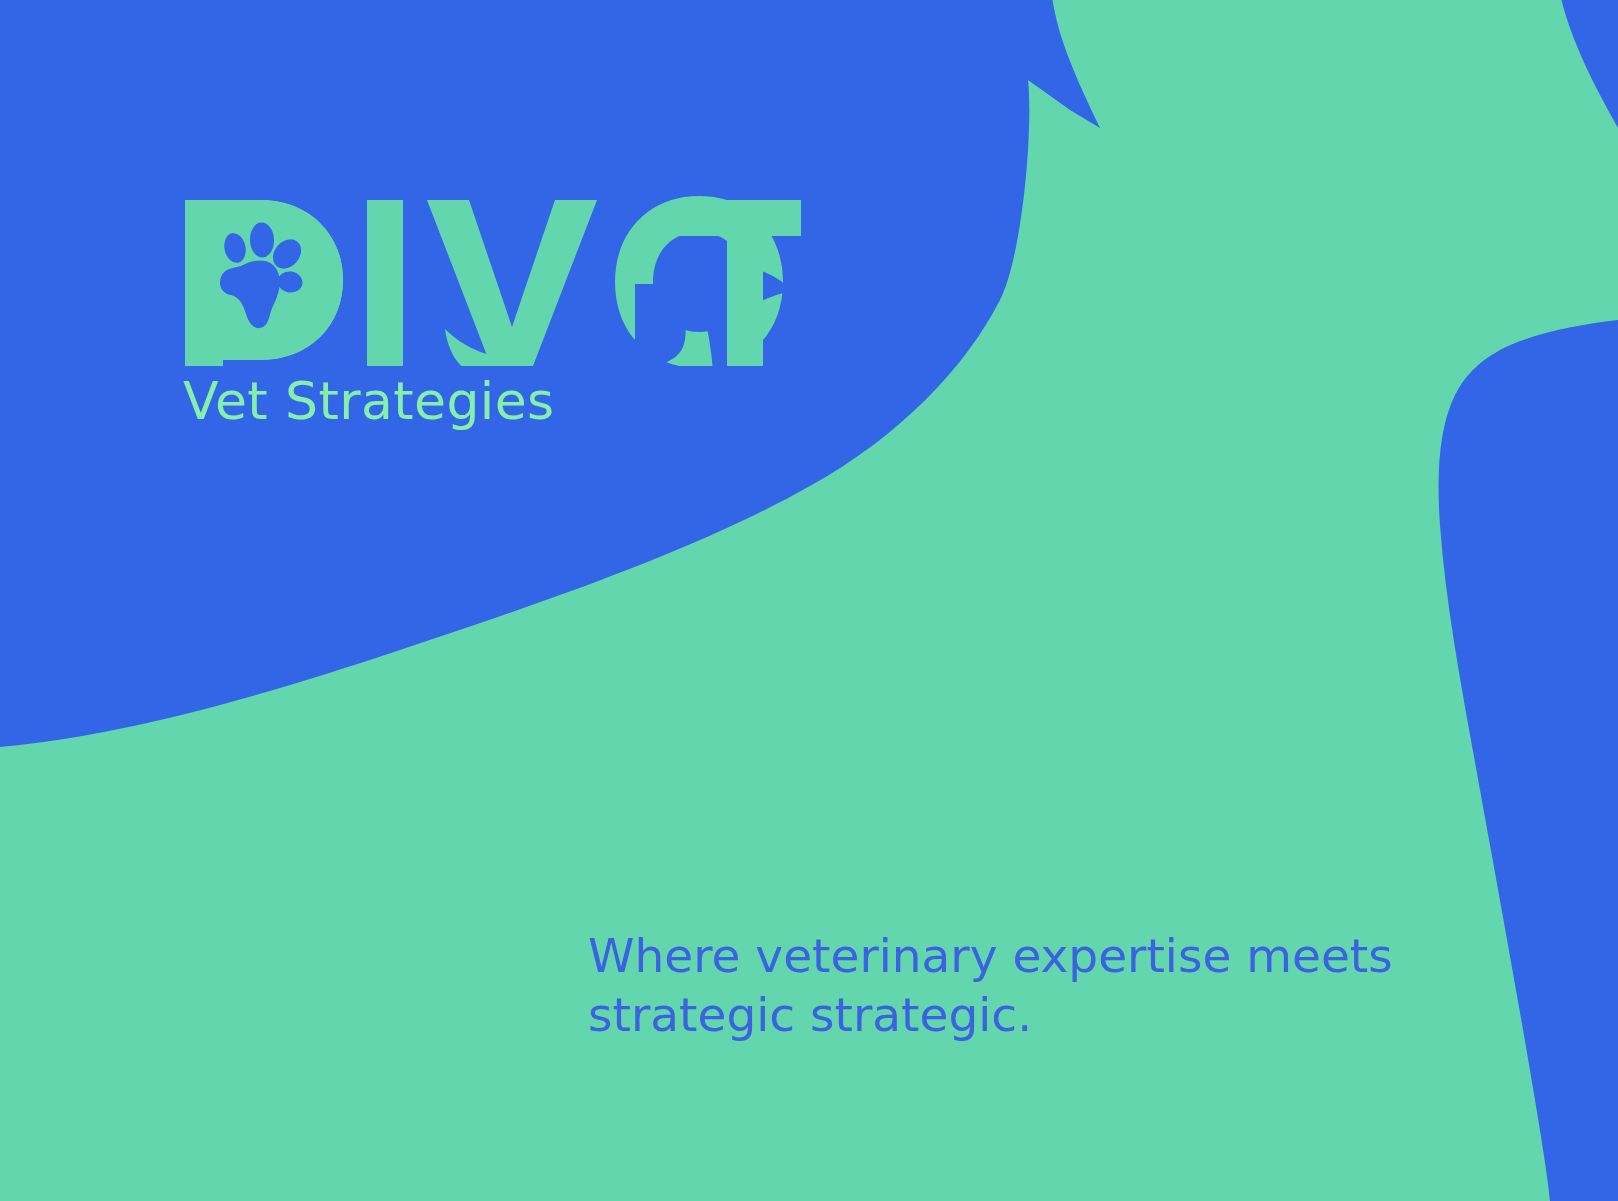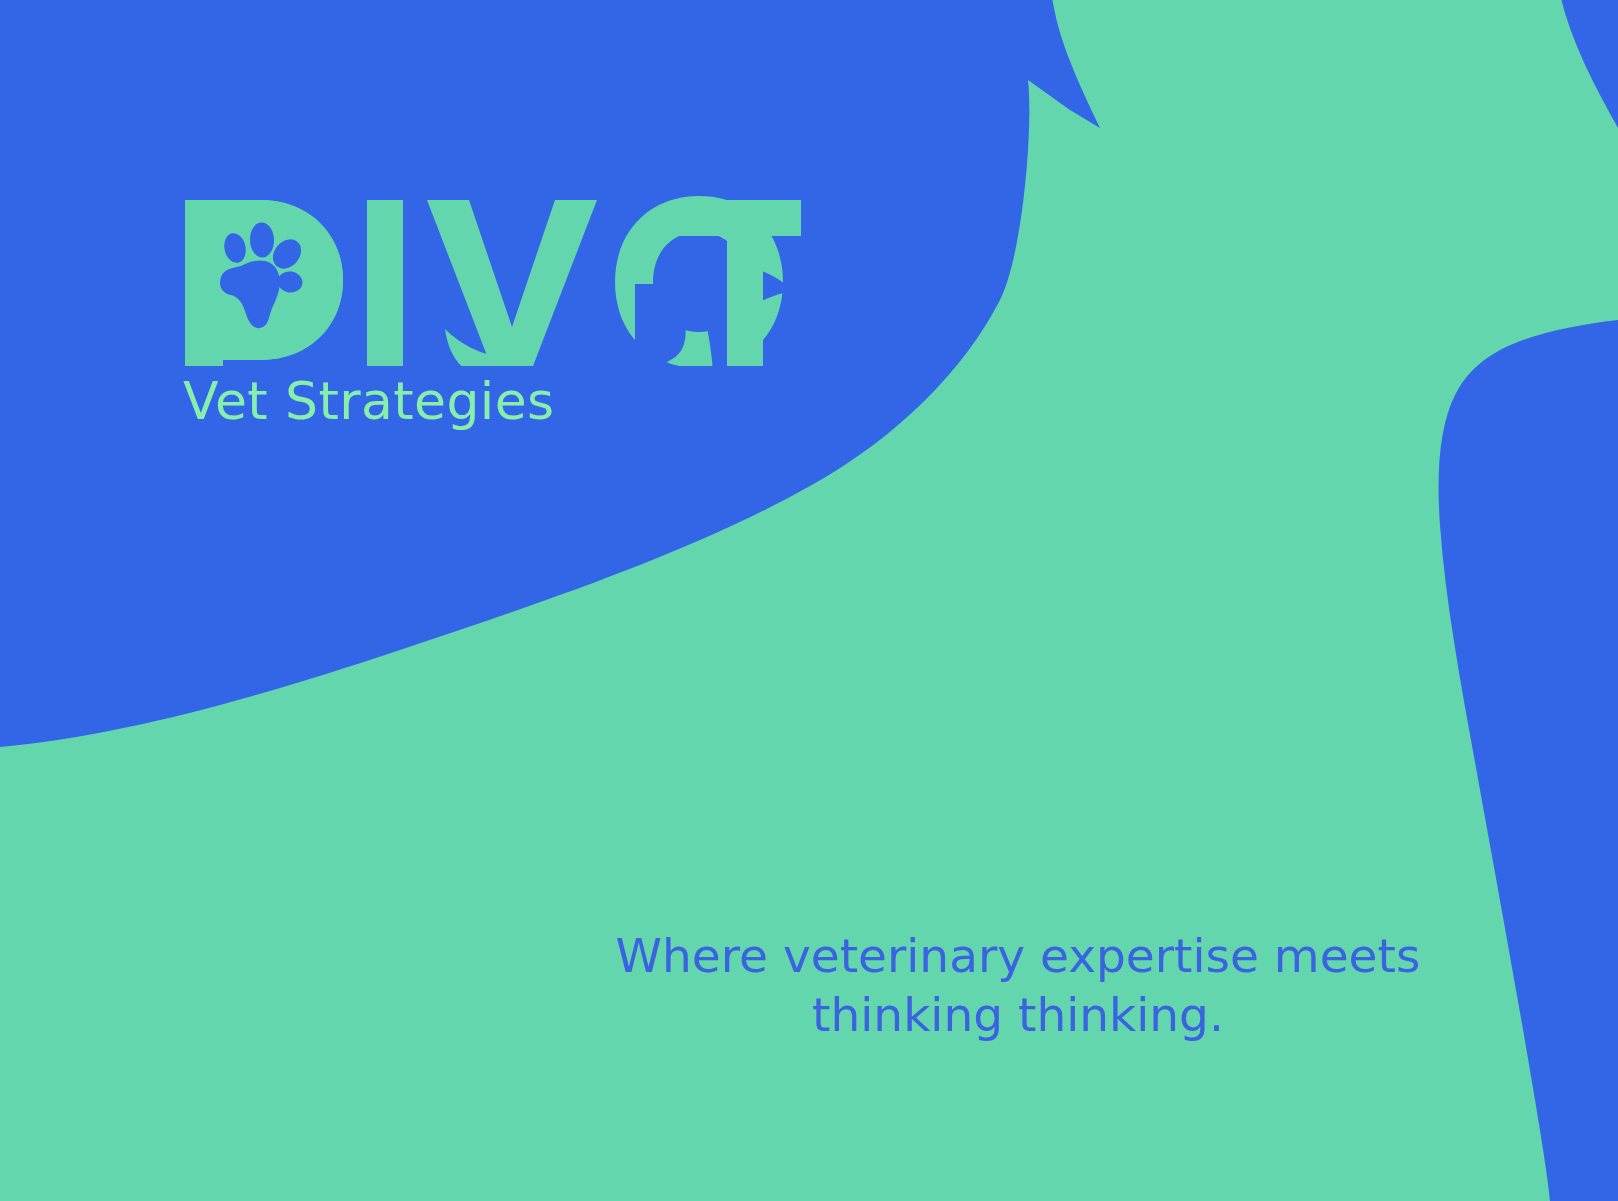--- a/index.html
+++ b/index.html
@@ -50,21 +50,21 @@
     left: 588px;
     top: 926px;
     width: 860px;
     font-family: "DejaVu Sans", "Liberation Sans", sans-serif;
     font-size: 47px;
     font-weight: 400;
     line-height: 1.26;
     color: #3b63e0;
     letter-spacing: 0px;
   }
-  .tagline-line { display: block; white-space: nowrap; text-align: center; }
+  .tagline-line { display: block; white-space: nowrap; }
 </style>
 </head>
 <body>
 
 <div id="canvas" style="--blue: #3366e6;">
 
   <svg id="bg-svg" viewBox="0 0 1618 1201" preserveAspectRatio="none">
 
     <rect x="0" y="0" width="1618" height="1201" fill="#3366e6"></rect>
 
@@ -180,16 +180,16 @@
         <path fill="#63d6ae" d="M 512 4 L 618 4 L 618 40 L 580 40 L 580 170 L 544 170 L 544 40 L 490 40 Z"></path>
         <path fill="#63d6ae" d="M 506 4 L 566 4 L 540 40 L 488 40 Z"></path>
       </g>
     </svg>
 
     <span id="logo-subtitle">Vet Strategies</span>
   </div>
 
   <div id="tagline">
     <span class="tagline-line">Where veterinary expertise meets</span>
-    <span class="tagline-line">thinking thinking.</span>
+    <span class="tagline-line">strategic strategic.</span>
   </div>
 
 </div>
 
 </body></html>

